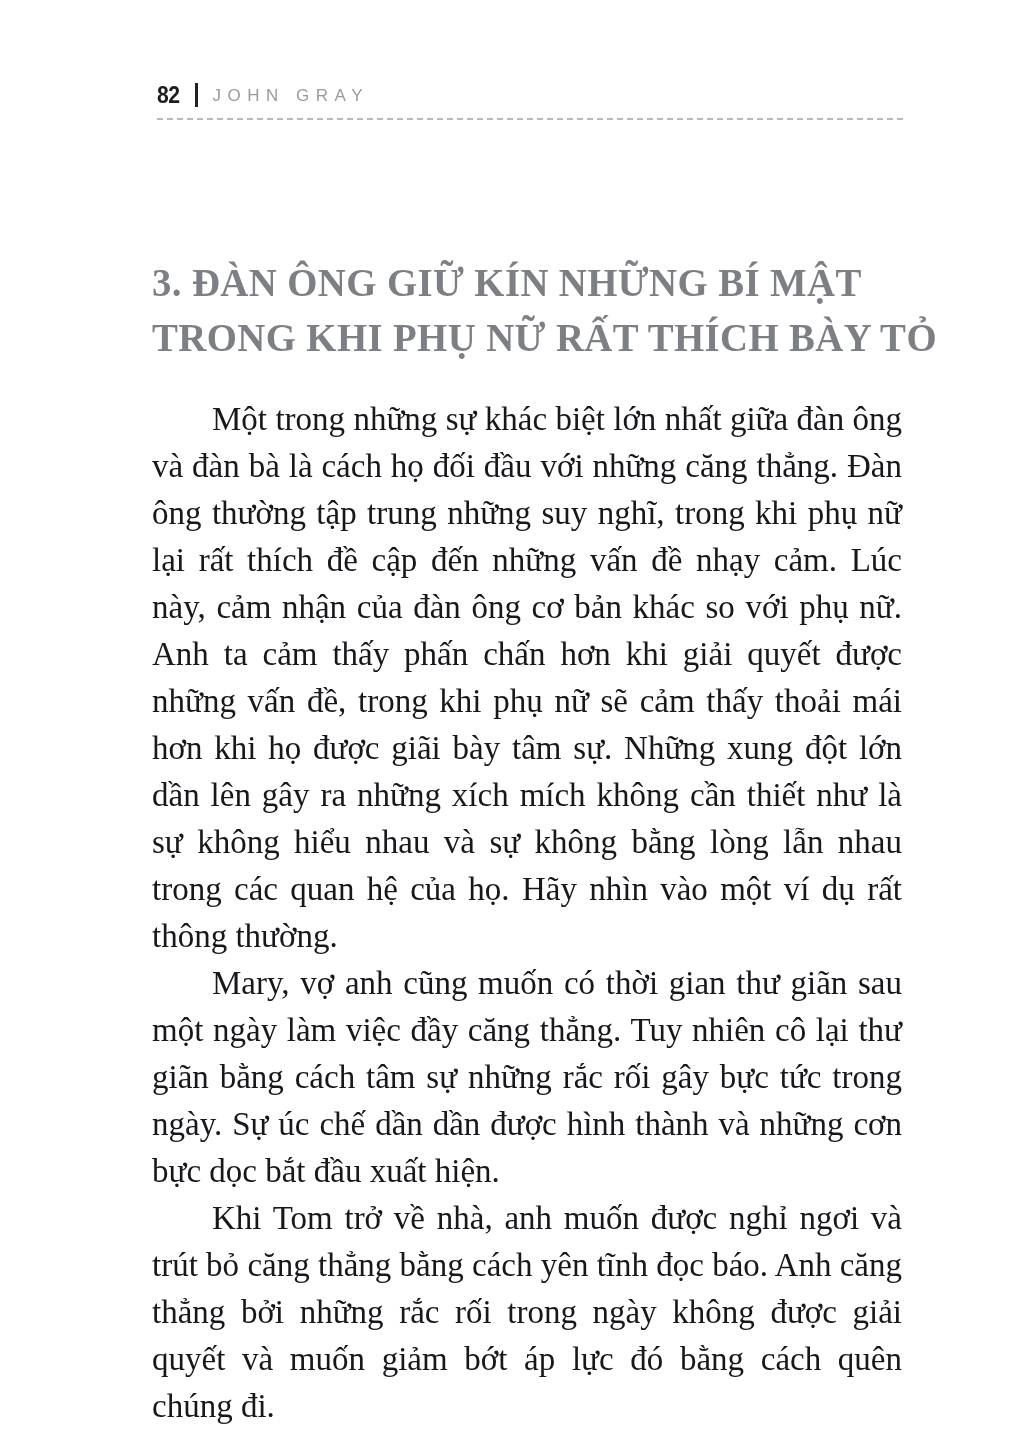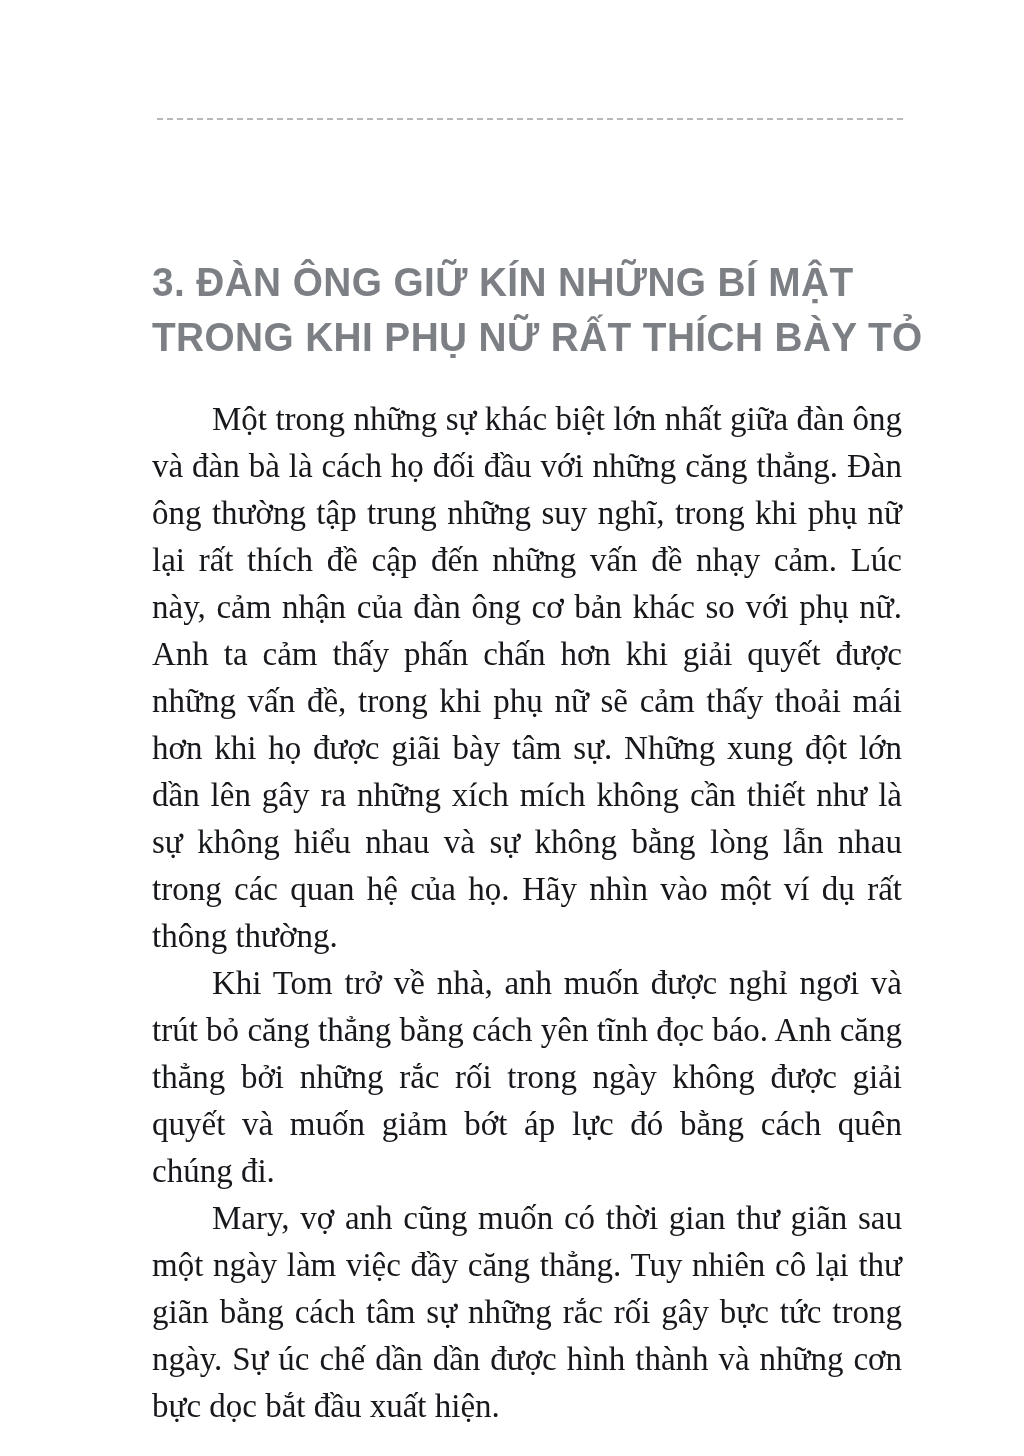--- a/index.html
+++ b/index.html
@@ -70,21 +70,21 @@
     height: 0;
     border-top: 2px dashed #b9b9bd;
   }
 
   
   .chapter-title {
     position: absolute;
     left: 152px;
     top: 228px;
     width: 760px;
-    font-family: Liberation Sans, sans-serif;
+    font-family: Liberation Serif, serif;
     font-weight: 700;
     font-size: 40px;
     line-height: 55px;
     letter-spacing: 0.4px;
     color: #7c7f84;
     text-transform: uppercase;
   }
   .chapter-title .tline {
     display: block;
     white-space: nowrap;
@@ -109,27 +109,32 @@
     text-justify: inter-word;
     text-indent: 60px;
     hyphens: none;
   }
 </style>
 </head>
 <body>
 
 <div class="page">
 
+  <div class="running-head">
+    <span class="folio">82</span>
+    <span class="folio-divider"></span>
+    <span class="author-name">JOHN GRAY</span>
+  </div>
 
   <div class="head-rule"></div>
 
   <h1 class="chapter-title">
     <span class="tline">3. ĐÀN ÔNG GIỮ KÍN NHỮNG BÍ MẬT</span>
     <span class="tline">TRONG KHI PHỤ NỮ RẤT THÍCH BÀY TỎ</span>
   </h1>
 
   <div class="body-copy">
     <p class="para">Một trong những sự khác biệt lớn nhất giữa đàn ông và đàn bà là cách họ đối đầu với những căng thẳng. Đàn ông thường tập trung những suy nghĩ, trong khi phụ nữ lại rất thích đề cập đến những vấn đề nhạy cảm. Lúc này, cảm nhận của đàn ông cơ bản khác so với phụ nữ. Anh ta cảm thấy phấn chấn hơn khi giải quyết được những vấn đề, trong khi phụ nữ sẽ cảm thấy thoải mái hơn khi họ được giãi bày tâm sự. Những xung đột lớn dần lên gây ra những xích mích không cần thiết như là sự không hiểu nhau và sự không bằng lòng lẫn nhau trong các quan hệ của họ. Hãy nhìn vào một ví dụ rất thông thường.</p>
+    <p class="para">Mary, vợ anh cũng muốn có thời gian thư giãn sau một ngày làm việc đầy căng thẳng. Tuy nhiên cô lại thư giãn bằng cách tâm sự những rắc rối gây bực tức trong ngày. Sự úc chế dần dần được hình thành và những cơn bực dọc bắt đầu xuất hiện.</p>
     <p class="para">Khi Tom trở về nhà, anh muốn được nghỉ ngơi và trút bỏ căng thẳng bằng cách yên tĩnh đọc báo. Anh căng thẳng bởi những rắc rối trong ngày không được giải quyết và muốn giảm bớt áp lực đó bằng cách quên chúng đi.</p>
-    <p class="para">Mary, vợ anh cũng muốn có thời gian thư giãn sau một ngày làm việc đầy căng thẳng. Tuy nhiên cô lại thư giãn bằng cách tâm sự những rắc rối gây bực tức trong ngày. Sự úc chế dần dần được hình thành và những cơn bực dọc bắt đầu xuất hiện.</p>
   </div>
 
 </div>
 
 </body></html>

